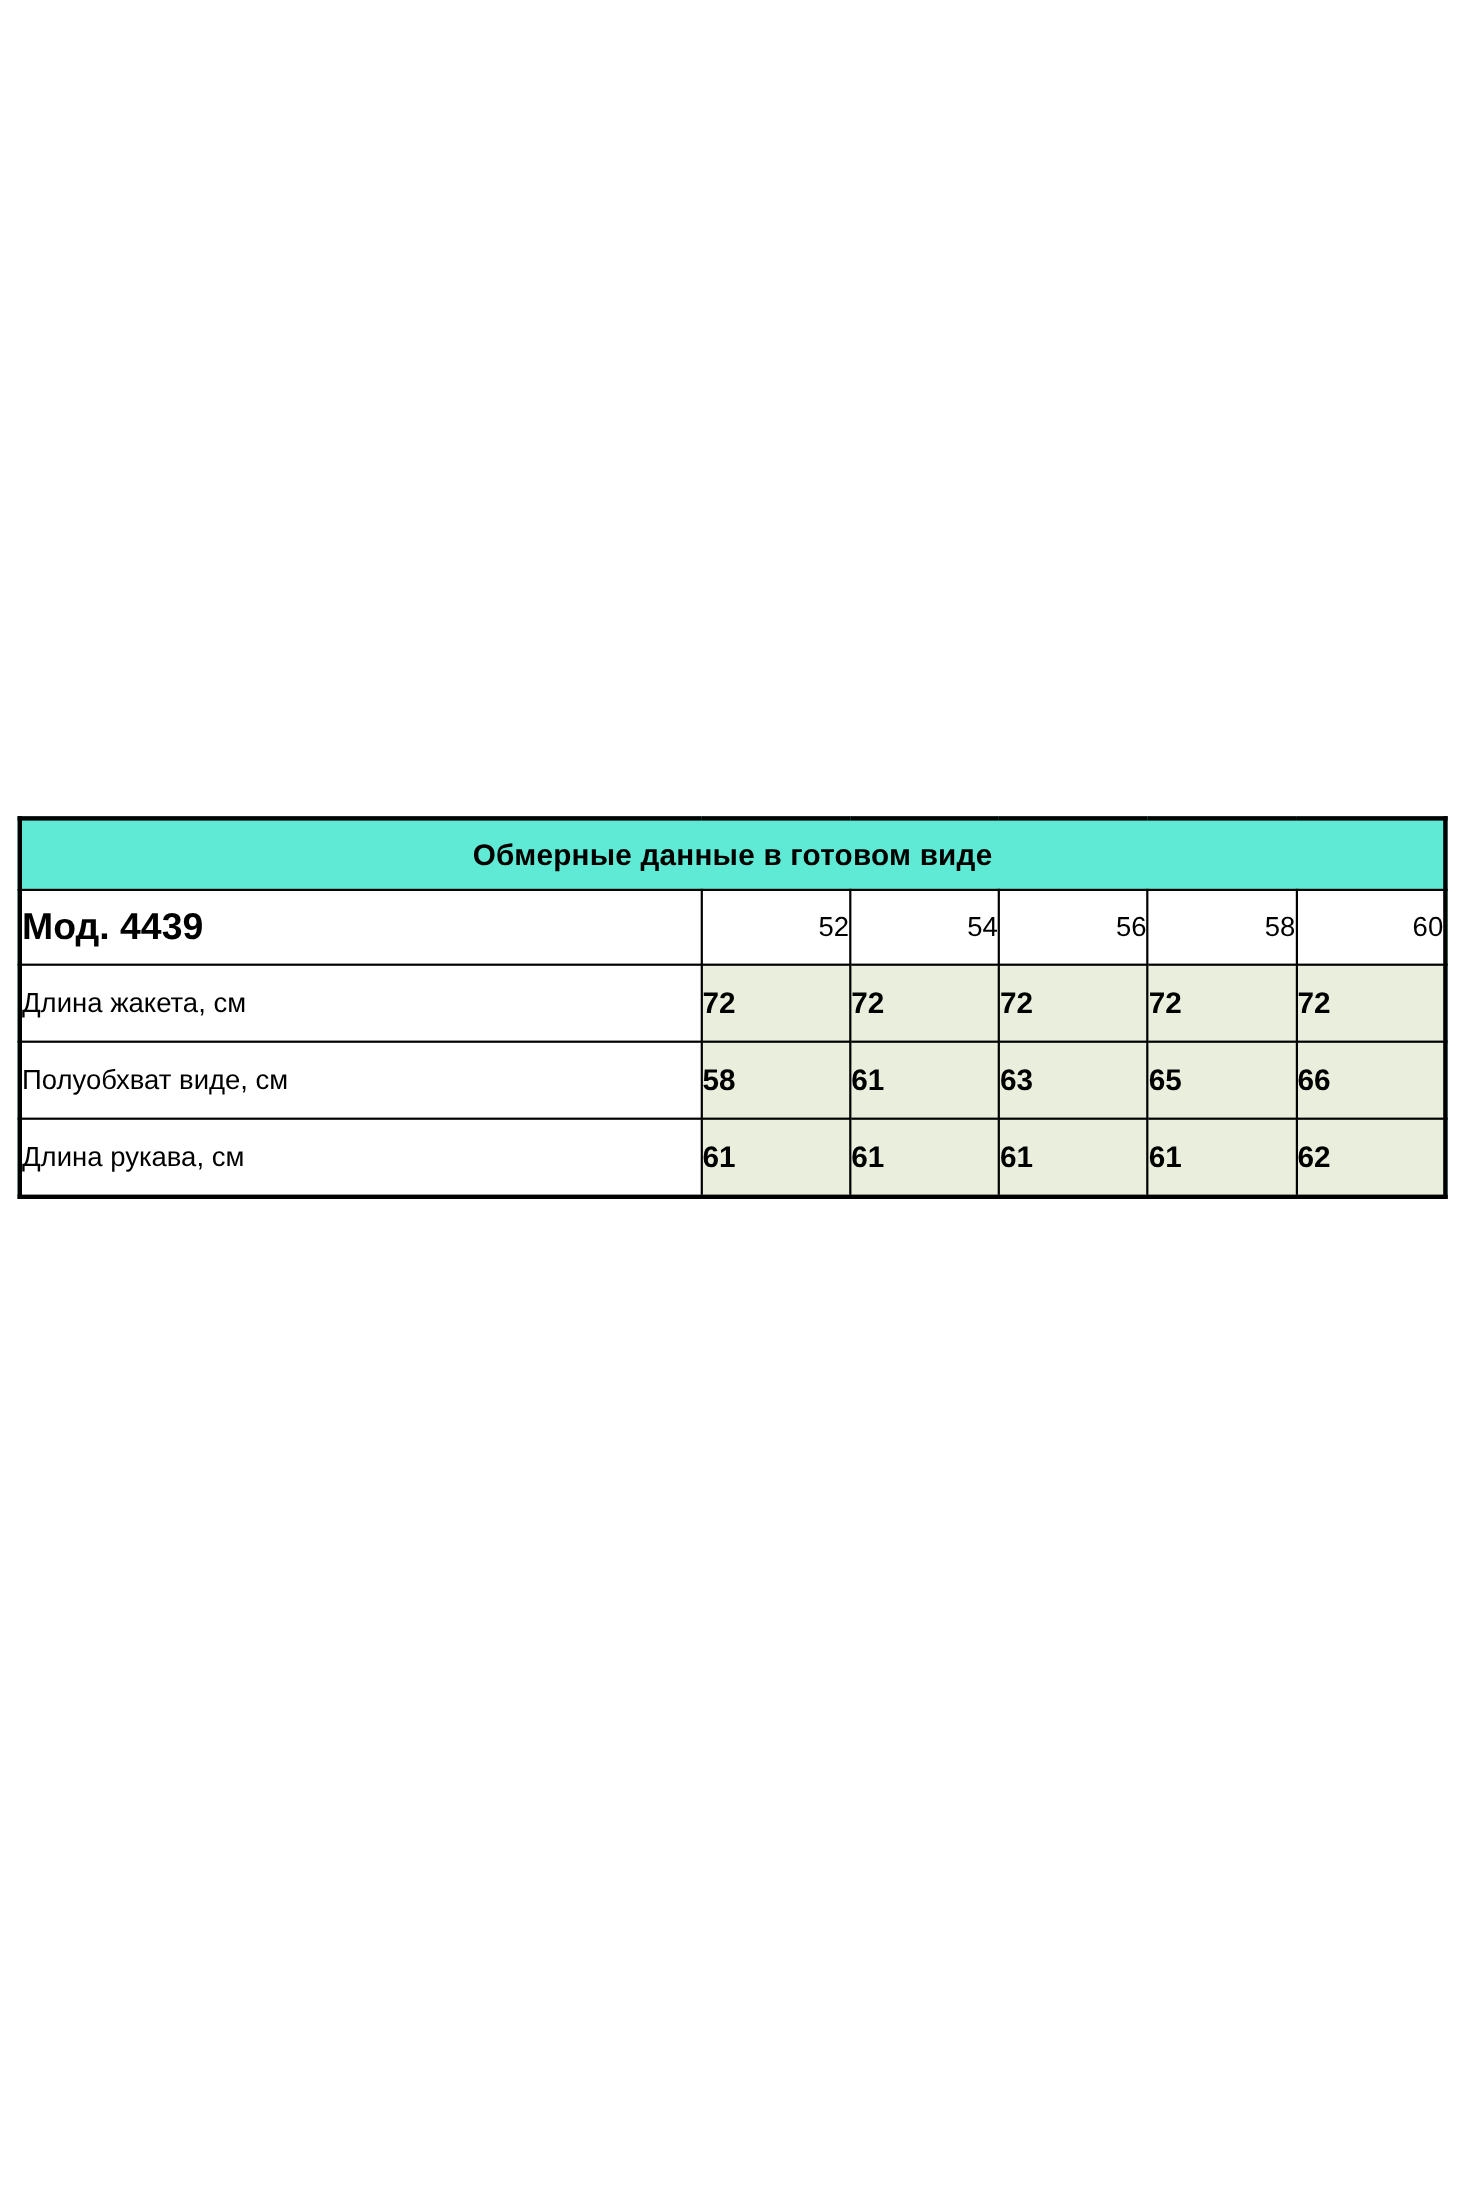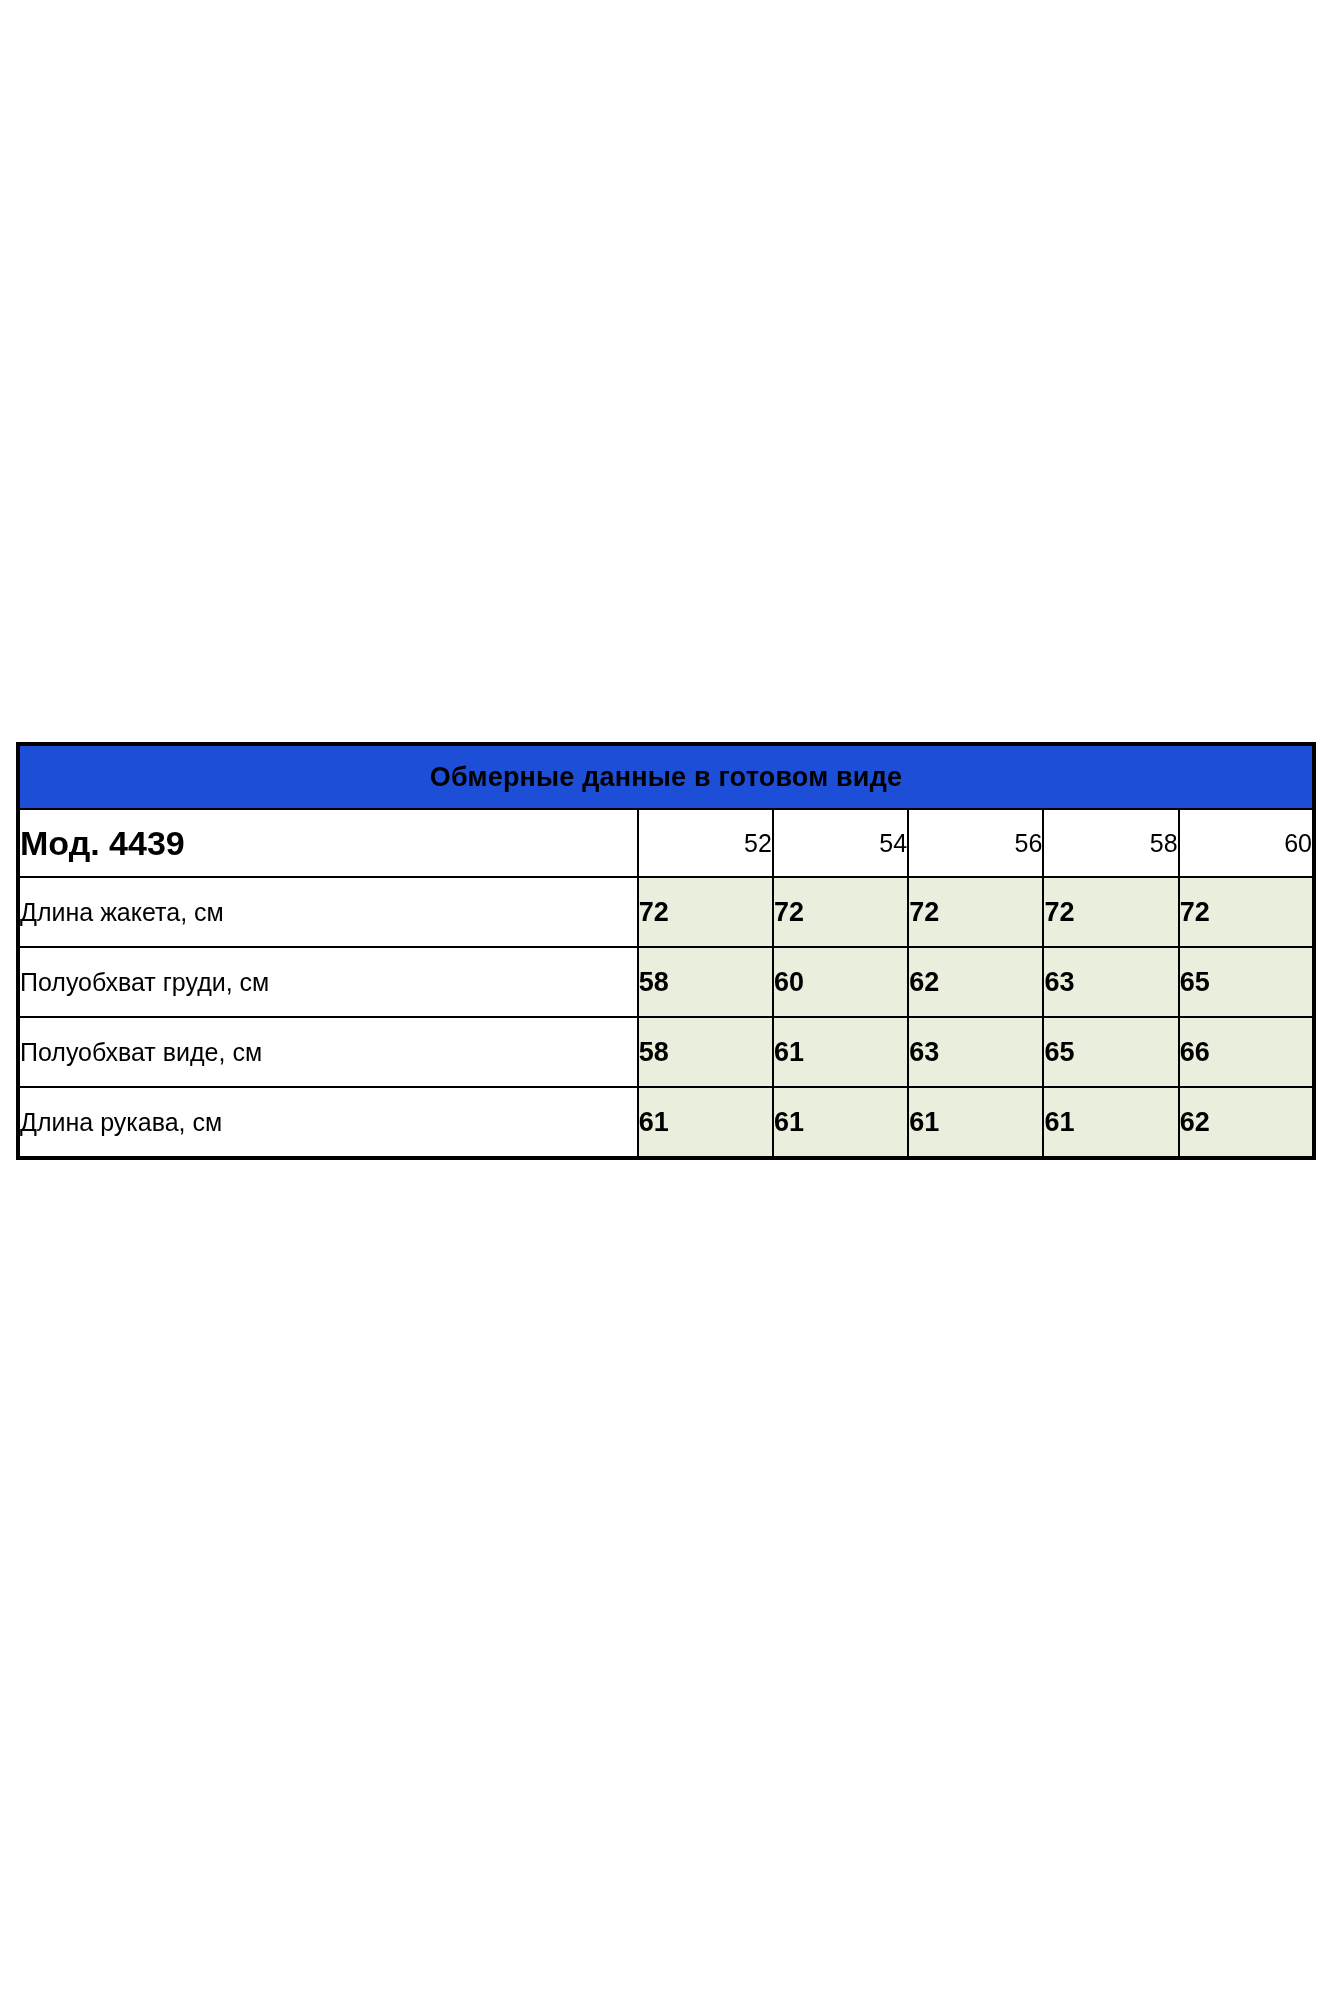--- a/index.html
+++ b/index.html
@@ -29,21 +29,21 @@
     position: absolute;
     left: 16px;
     top: 742px;
     width: 1300px;
   }
 
   table.measure-table {
     border-collapse: collapse;
     table-layout: fixed;
     width: 1300px;
-    background: #1d4ed8;
+    background: #5eead4;
     border: 4px solid #000000;
   }
 
   table.measure-table td,
   table.measure-table th {
     border: 2px solid #000000;
     padding: 0;
     vertical-align: middle;
   }
 
@@ -125,28 +125,20 @@
 
         <tr>
           <td class="row-label">Длина жакета, см</td>
           <td class="val-cell">72</td>
           <td class="val-cell">72</td>
           <td class="val-cell">72</td>
           <td class="val-cell">72</td>
           <td class="val-cell">72</td>
         </tr>
 
-        <tr>
-          <td class="row-label">Полуобхват груди, см</td>
-          <td class="val-cell">58</td>
-          <td class="val-cell">60</td>
-          <td class="val-cell">62</td>
-          <td class="val-cell">63</td>
-          <td class="val-cell">65</td>
-        </tr>
 
         <tr>
           <td class="row-label">Полуобхват виде, см</td>
           <td class="val-cell">58</td>
           <td class="val-cell">61</td>
           <td class="val-cell">63</td>
           <td class="val-cell">65</td>
           <td class="val-cell">66</td>
         </tr>
 

